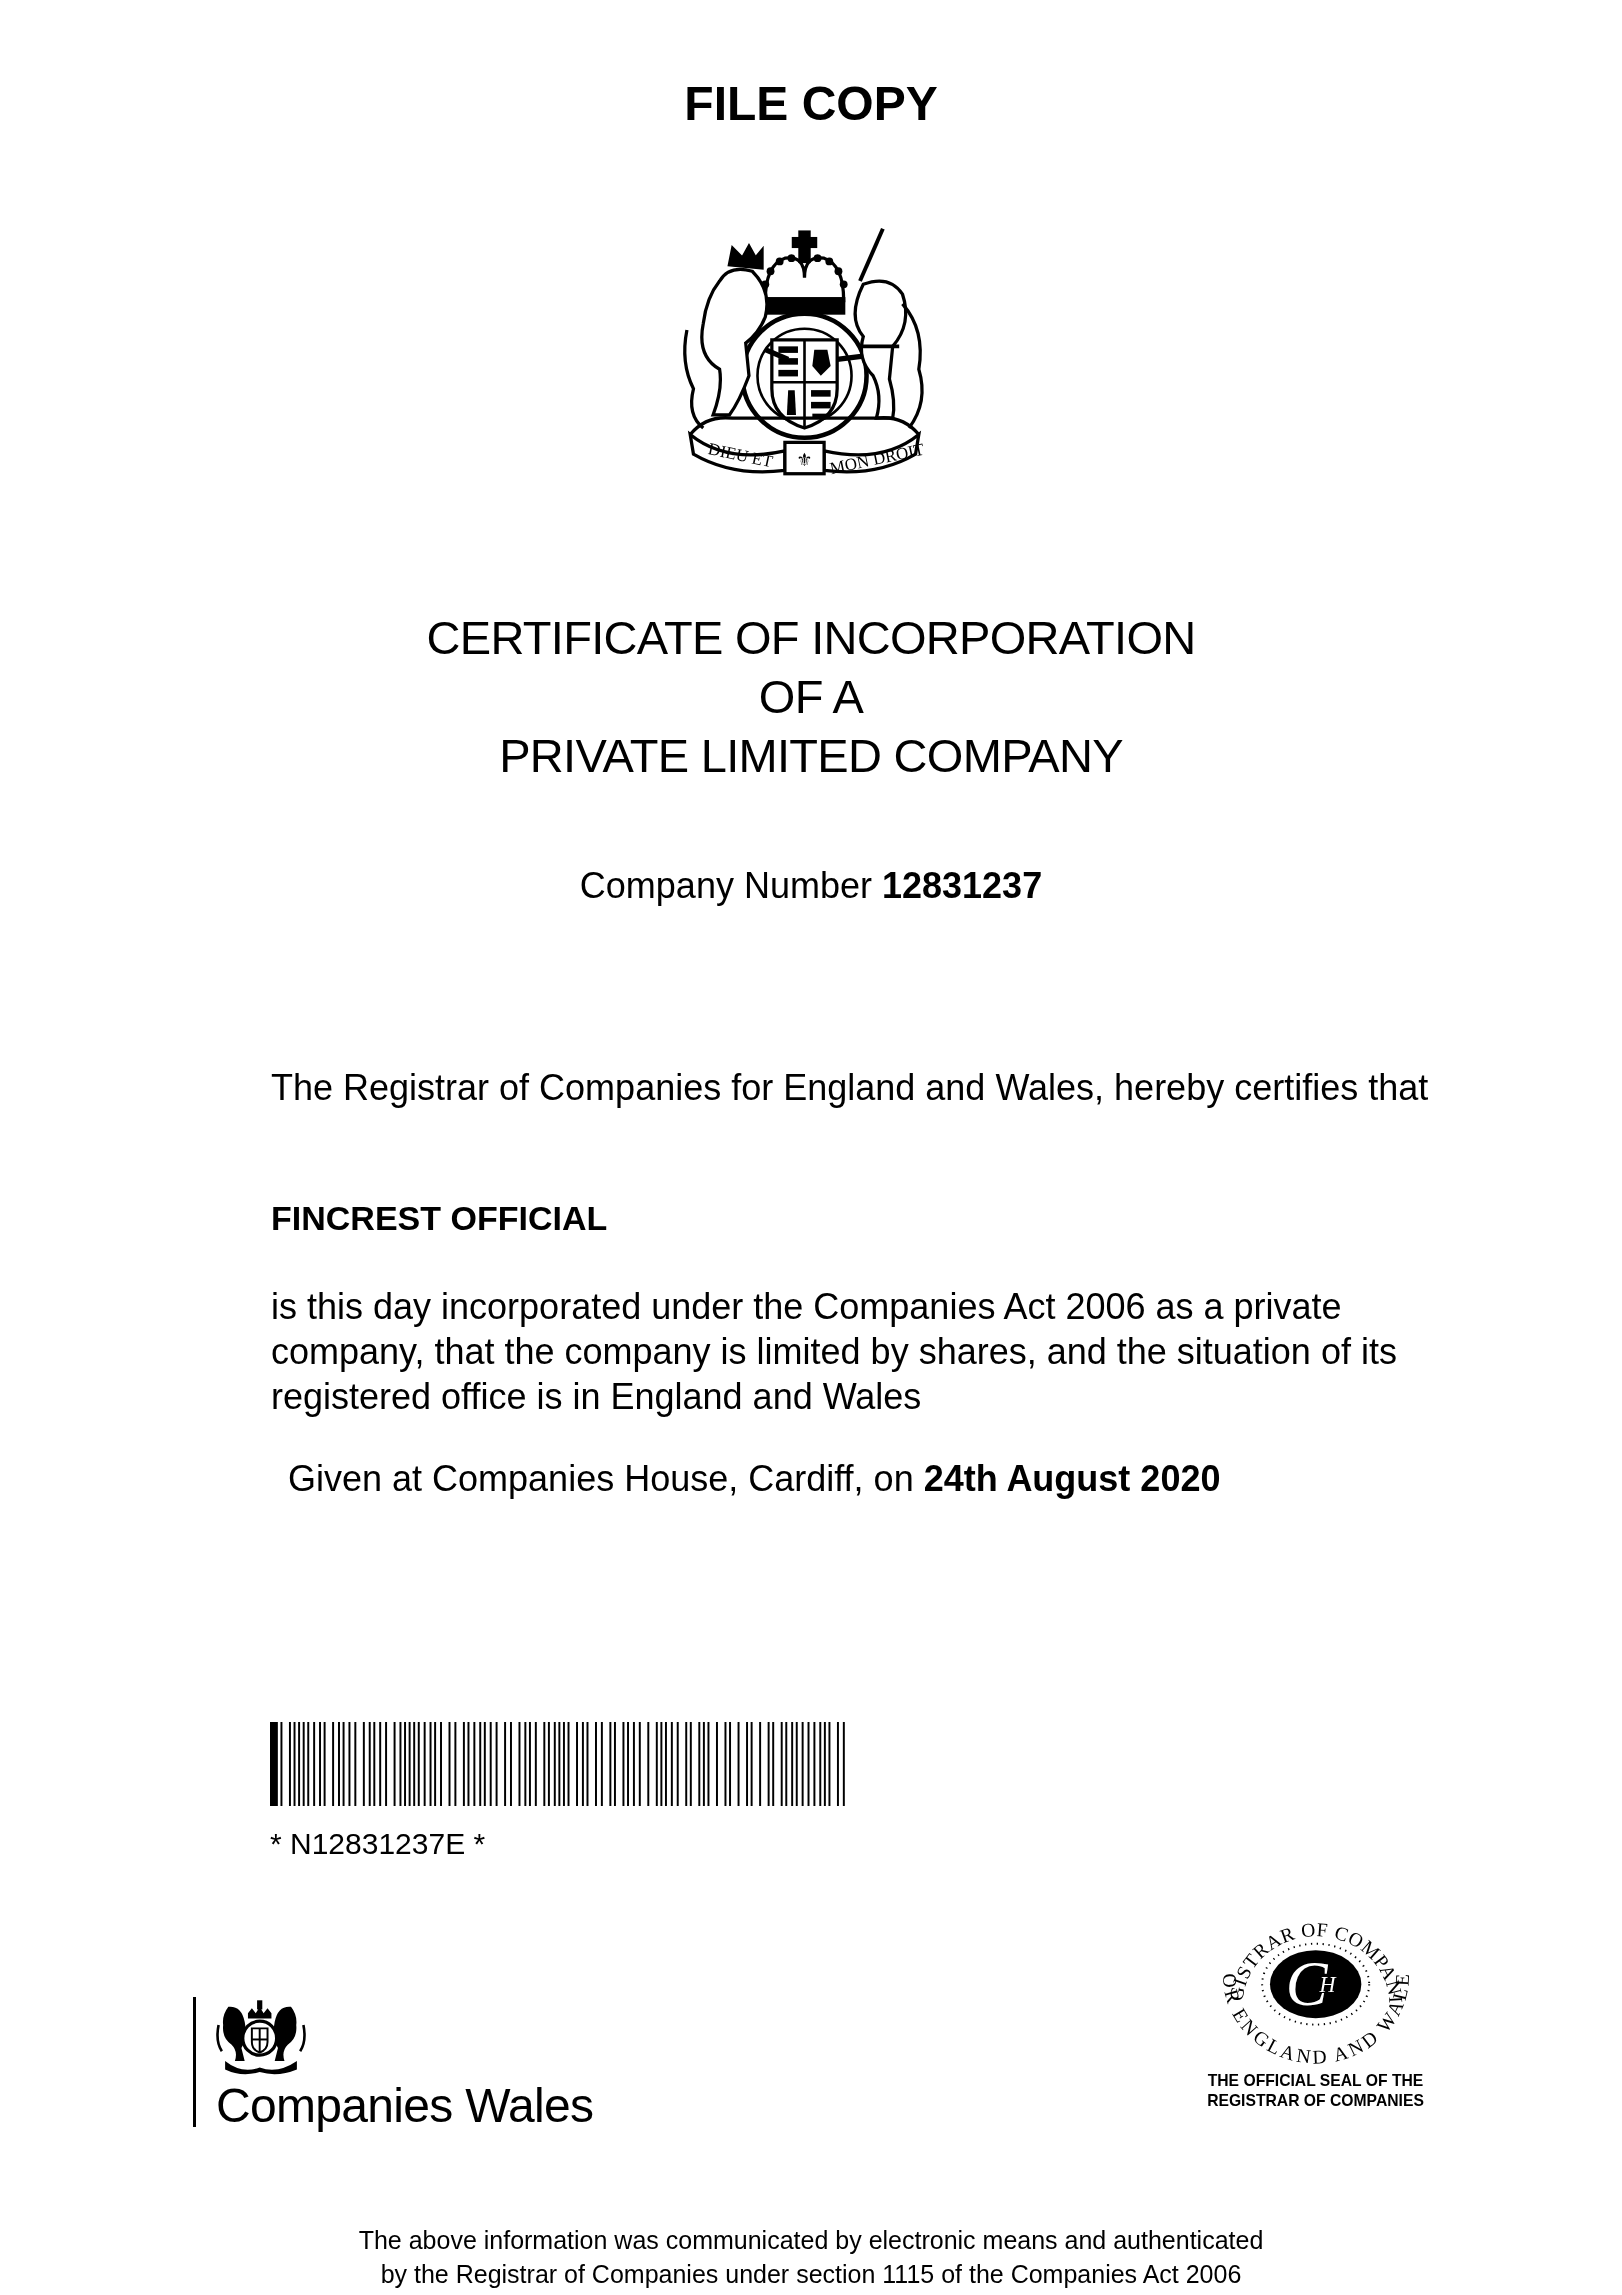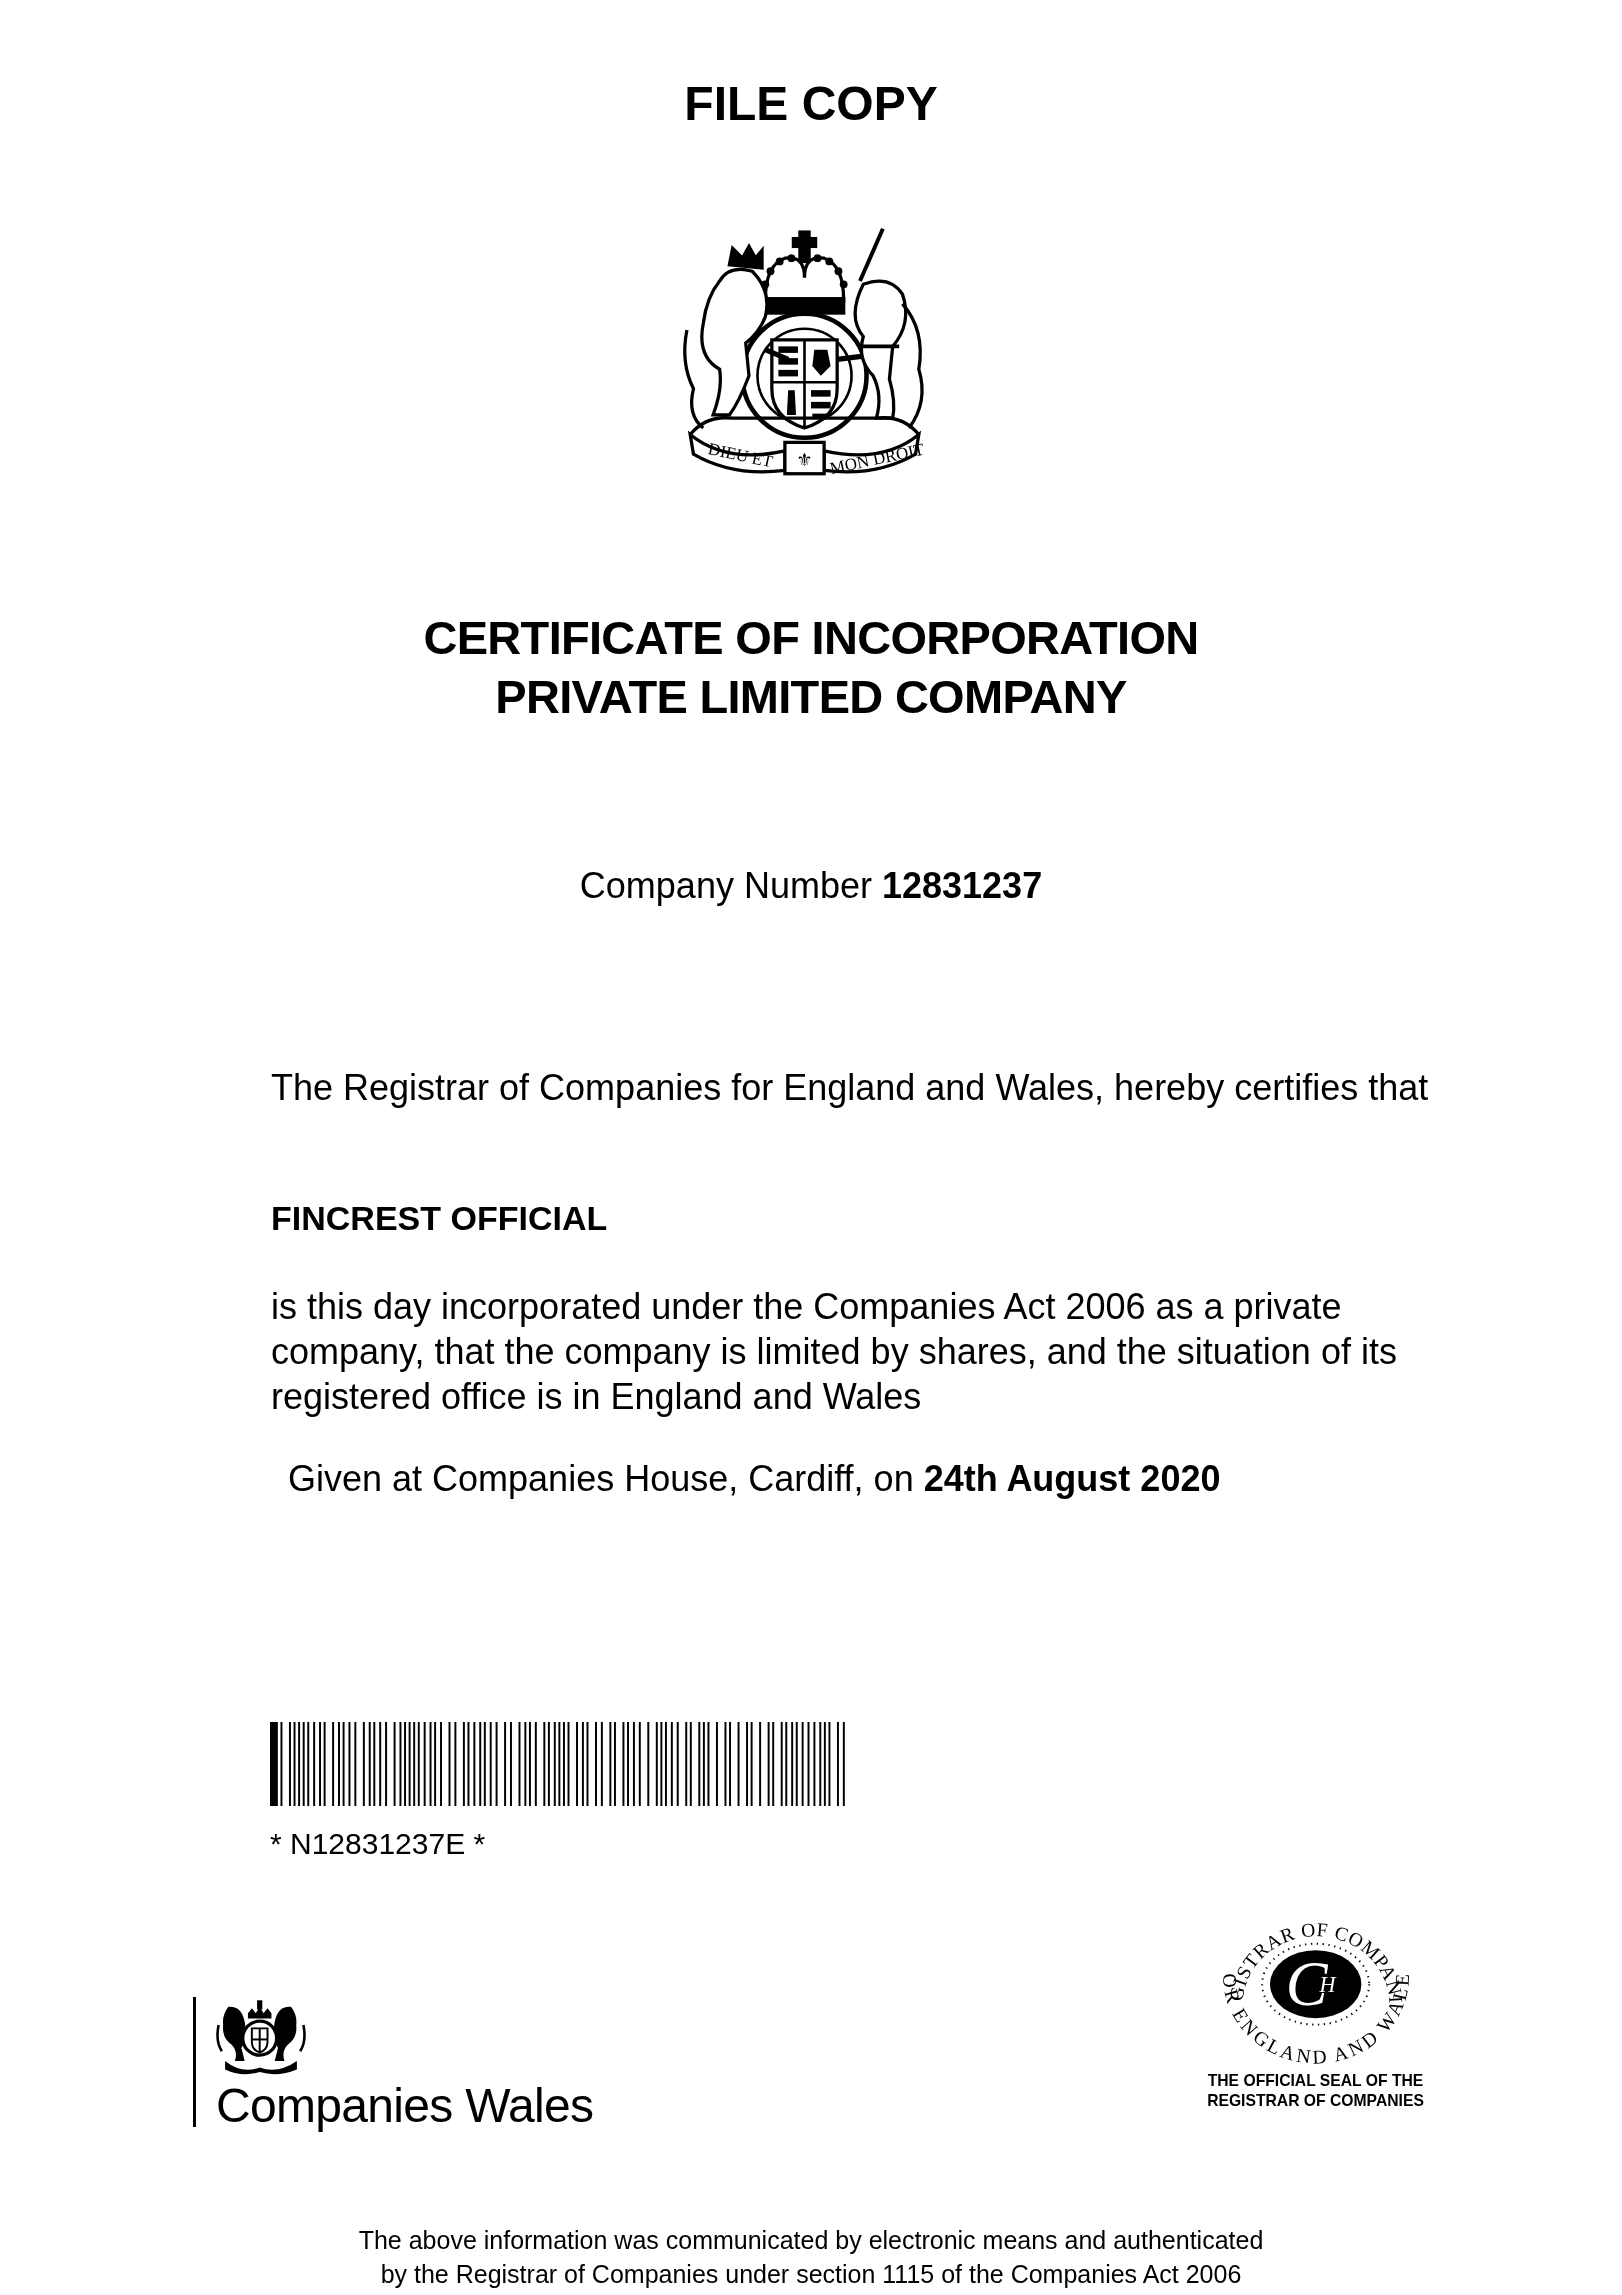--- a/index.html
+++ b/index.html
@@ -17,21 +17,21 @@
   .file-copy {
     top: 76px;
     font-size: 48px;
     font-weight: bold;
     line-height: 55px;
   }
   .crest { left: 667px; top: 219px; width: 275px; height: 258px; }
   .title {
     top: 608px;
     font-size: 47px;
-    font-weight: bold;
+    font-weight: normal;
     line-height: 59px;
     letter-spacing: -0.7px;
   }
   .company-number {
     top: 865px;
     font-size: 36px;
     line-height: 42px;
   }
   .company-number b { font-weight: bold; }
   .body {
@@ -129,20 +129,21 @@
     </g>
     <g font-family="Liberation Serif, DejaVu Serif, serif" font-size="26" fill="#000">
       <text x="60" y="370" transform="rotate(12 110 370)">DIEU ET</text>
       <text x="248" y="378" transform="rotate(-12 310 370)">MON DROIT</text>
     </g>
     <text x="210" y="378" font-size="28" text-anchor="middle" fill="#000">⚜</text>
   </svg>
 
   <div class="abs center title">
     <div>CERTIFICATE OF INCORPORATION</div>
+    <div>OF A</div>
     <div>PRIVATE LIMITED COMPANY</div>
   </div>
 
   <div class="abs center company-number">
     <span>Company Number</span>
     <b>12831237</b>
   </div>
 
   <div class="abs body p1">The Registrar of Companies for England and Wales, hereby certifies that</div>
   <div class="abs body company-name">FINCREST OFFICIAL</div>

